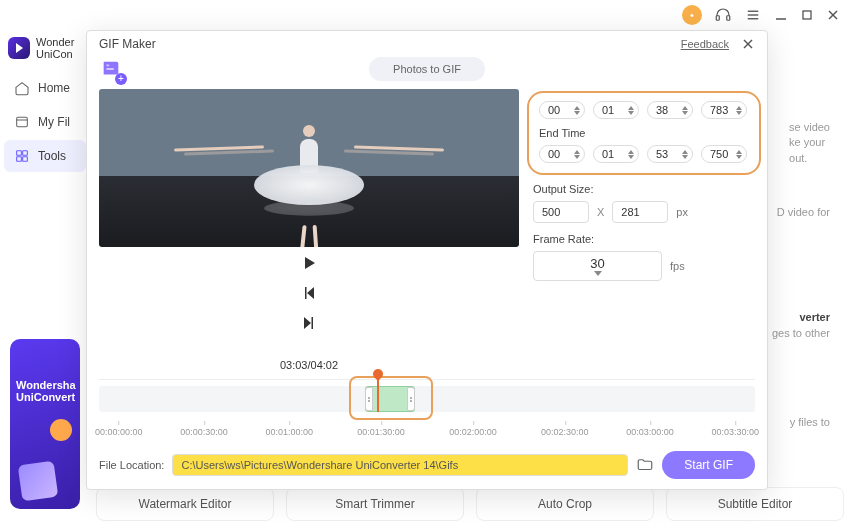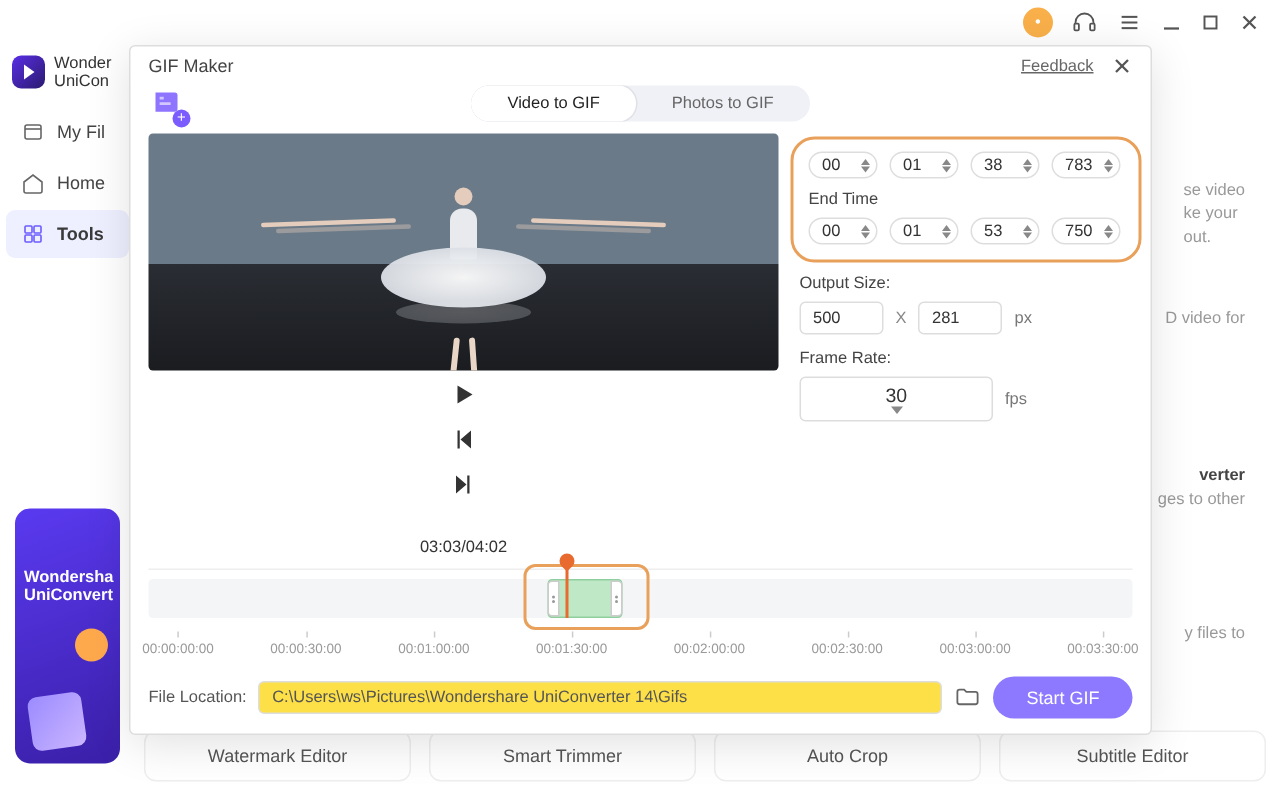--- a/index.html
+++ b/index.html
@@ -10,21 +10,21 @@
 .titlebar { position: absolute; top: 0; left: 0; right: 0; height: 30px; display: flex; align-items: center; justify-content: flex-end; padding: 0 10px; gap: 12px; }
 .titlebar .winbtn { width: 14px; height: 14px; cursor: pointer; display:flex;align-items:center;justify-content:center; color:#555;}
 .titlebar .avatar { width: 20px; height: 20px; border-radius: 50%; background: #f9b04a; display:flex;align-items:center;justify-content:center;color:#fff;font-size:11px;}
 .titlebar .icon { width: 18px; height: 18px; color:#555;}
 .left-col { position: absolute; left: 0; top: 30px; bottom: 0; width: 90px; background: #fff; }
 .logo-row { display:flex; align-items:center; gap:6px; padding:6px 8px;}
 .logo-row .logo { width: 22px; height: 22px; border-radius: 6px; background: linear-gradient(135deg,#5a2ee6,#2a1a6e); display:flex;align-items:center;justify-content:center;}
 .logo-row .logo::after{content:"";width:0;height:0;border-left:7px solid #fff;border-top:5px solid transparent;border-bottom:5px solid transparent;}
 .nav { margin-top:6px; }
 .nav-item { display:flex; align-items:center; gap:8px; padding:8px 10px; color:#444; cursor:pointer; border-radius:6px; margin:2px 4px;}
-.nav-item.selected { background:#eef0ff; color:#3a3a3a;font-weight:bold;}
+.nav-item.selected { background:#eef0ff; color:#3a3a3a;}
 .nav-item .nico { width:16px; height:16px; color:#666;}
 .nav-item.selected .nico { color:#6b5cff;}
 
 .promo { position:absolute; left:10px; bottom:18px; width:70px; height:170px; border-radius:10px; background:linear-gradient(160deg,#5a3af0,#3a1fa8); color:#fff; padding:40px 6px 6px 6px; overflow:hidden;}
 .promo .sq { position:absolute; bottom:10px; left:10px; width:36px; height:36px; background:linear-gradient(135deg,#9b8bff,#cbb6ff); border-radius:6px; transform:rotate(-8deg);}
 .promo .dot { position:absolute; top:80px; right:8px; width:22px; height:22px; border-radius:50%; background:#ffa94d;}
 
 .bottom-tools { position:absolute; bottom:0; left:90px; right:0; height:40px; display:flex;}
 .tool-card { flex:1; border:1px solid #eee; border-radius:8px; margin:0 6px 6px 6px; display:flex;align-items:center;justify-content:center; color:#555; font-size:12px; cursor:pointer; background:#fff;}
 
@@ -153,30 +153,30 @@
     <div class="logo-row">
       <div class="logo"></div>
       <div style="font-size:11px;line-height:1.1;color:#333;">
         <div>Wonder</div>
         <div>UniCon</div>
       </div>
     </div>
     <div class="nav">
       <div class="nav-item">
         <span class="nico"><svg viewBox="0 0 24 24" fill="none" stroke="currentColor" stroke-width="1.6">
+              <path d="M3 11l9-7 9 7v9a2 2 0 0 1-2 2H5a2 2 0 0 1-2-2z"></path>
+            </svg></span>
+        <span>Home</span>
+      </div>
+      <div class="nav-item">
+        <span class="nico"><svg viewBox="0 0 24 24" fill="none" stroke="currentColor" stroke-width="1.6">
               <rect x="4" y="5" width="16" height="14" rx="2"></rect>
               <path d="M4 9h16"></path>
             </svg></span>
         <span>My Fil</span>
-      </div>
-      <div class="nav-item">
-        <span class="nico"><svg viewBox="0 0 24 24" fill="none" stroke="currentColor" stroke-width="1.6">
-              <path d="M3 11l9-7 9 7v9a2 2 0 0 1-2 2H5a2 2 0 0 1-2-2z"></path>
-            </svg></span>
-        <span>Home</span>
       </div>
       <div class="nav-item selected">
         <span class="nico"><svg viewBox="0 0 24 24" fill="none" stroke="currentColor" stroke-width="1.6">
               <rect x="4" y="4" width="7" height="7" rx="1"></rect>
               <rect x="13" y="4" width="7" height="7" rx="1"></rect>
               <rect x="4" y="13" width="7" height="7" rx="1"></rect>
               <rect x="13" y="13" width="7" height="7" rx="1"></rect>
             </svg></span>
         <span>Tools</span>
       </div>
@@ -228,21 +228,20 @@
   <div class="add-icon">
     <svg viewBox="0 0 24 24" fill="currentColor">
         <path d="M4 4h14a2 2 0 0 1 2 2v10a2 2 0 0 1-2 2H4z" opacity="0.85"></path>
         <path d="M7 7h3v2H7zM7 11h8v2H7z" fill="#fff" opacity="0.6"></path>
       </svg>
     <span style="position:absolute;right:-2px;bottom:-2px;width:12px;height:12px;border-radius:50%;background:#7a5cff;color:#fff;font-size:10px;line-height:12px;text-align:center;">+</span>
   </div>
 
   <div class="seg-wrap">
     <div class="seg">
-      <div class="active">Video to GIF</div>
       <div>Photos to GIF</div>
     </div>
   </div>
 
   <div class="body">
     <div class="preview-col">
       <div class="preview">
         <div class="dancer">
           <div class="head"></div>
           <div class="arm l"></div>

